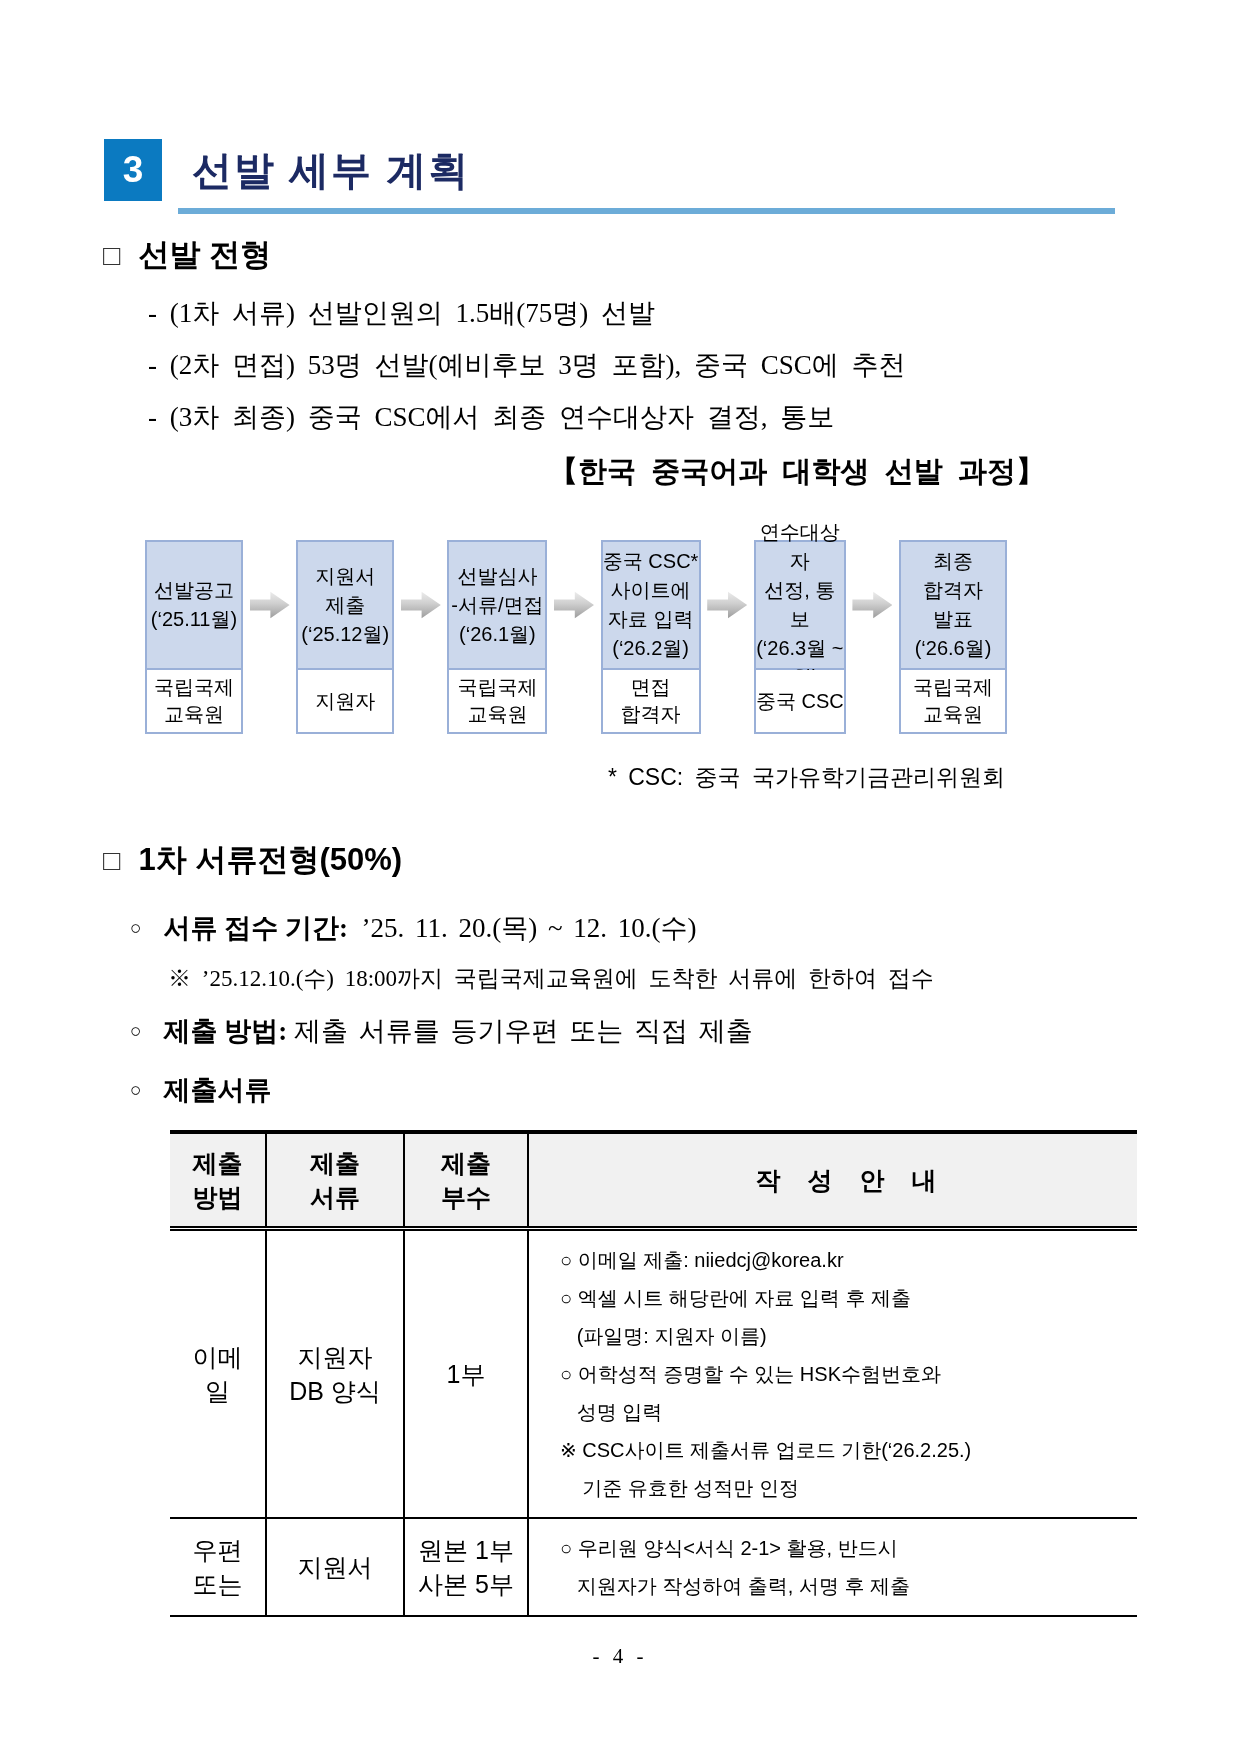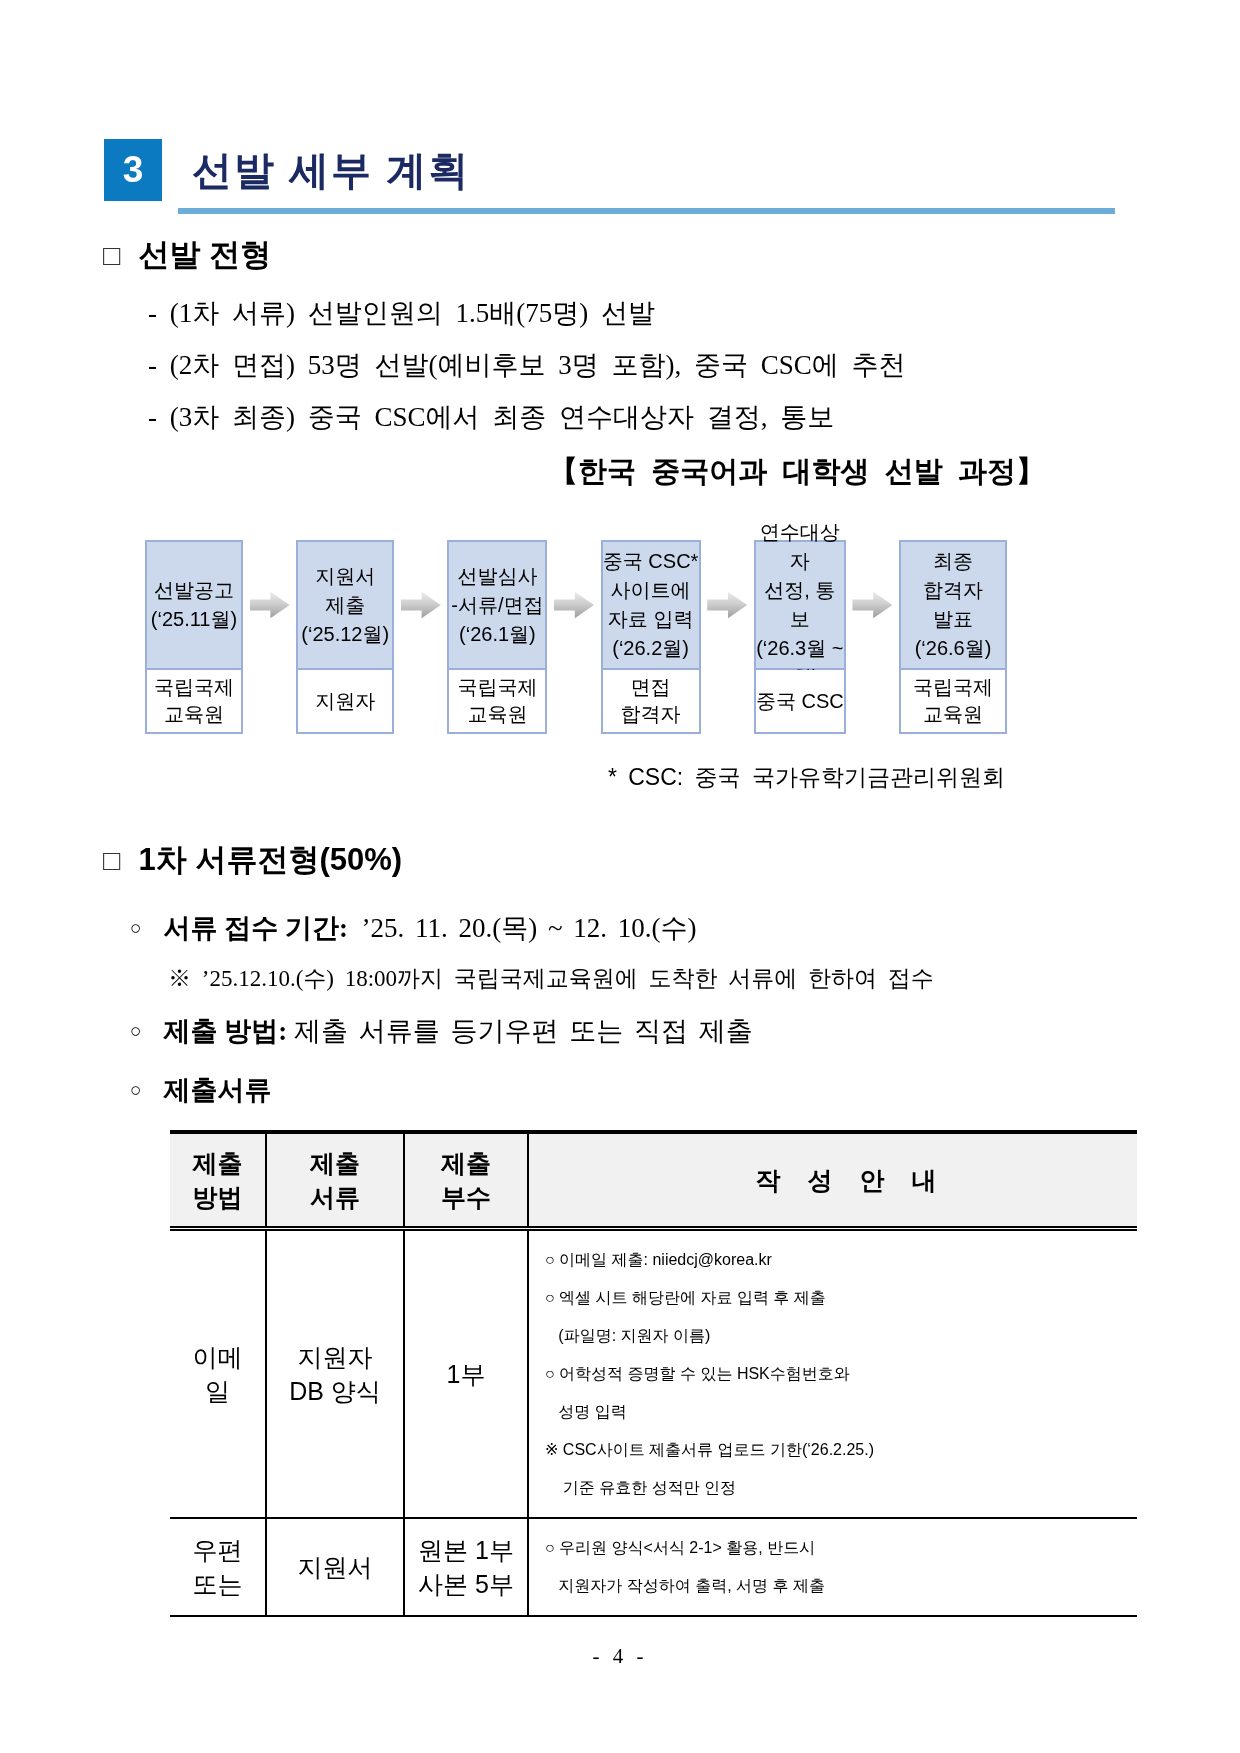--- a/index.html
+++ b/index.html
@@ -85,21 +85,21 @@
   .doc-table th,.doc-table td{vertical-align:middle;}
   .doc-table th{
     background:var(--thead-bg);height:96px;font-size:25px;font-weight:bold;
     line-height:34px;text-align:center;border-bottom:5px double #000;
   }
   .doc-table th:not(:last-child),.doc-table td:not(:last-child){border-right:2px solid #000;}
   .doc-table .guide-h{letter-spacing:10px;padding-left:36px;}
   .doc-table td{font-size:25px;line-height:34px;text-align:center;}
   .doc-table tr.r1 td{height:280px;border-bottom:2px solid #000;}
   .doc-table tr.r2 td{height:85px;}
-  .doc-table td.guide{text-align:left;padding:10px 6px 10px 16px;font-size:16px;line-height:38px;}
+  .doc-table td.guide{text-align:left;padding:10px 6px 10px 31px;font-size:20px;line-height:38px;}
   
   .footer{position:absolute;top:1644px;left:0;width:100%;text-align:center;
     font-size:21px;letter-spacing:4px;}
 </style>
 </head>
 <body>
 
 <div class="page">
 
   <div class="sec-header">

